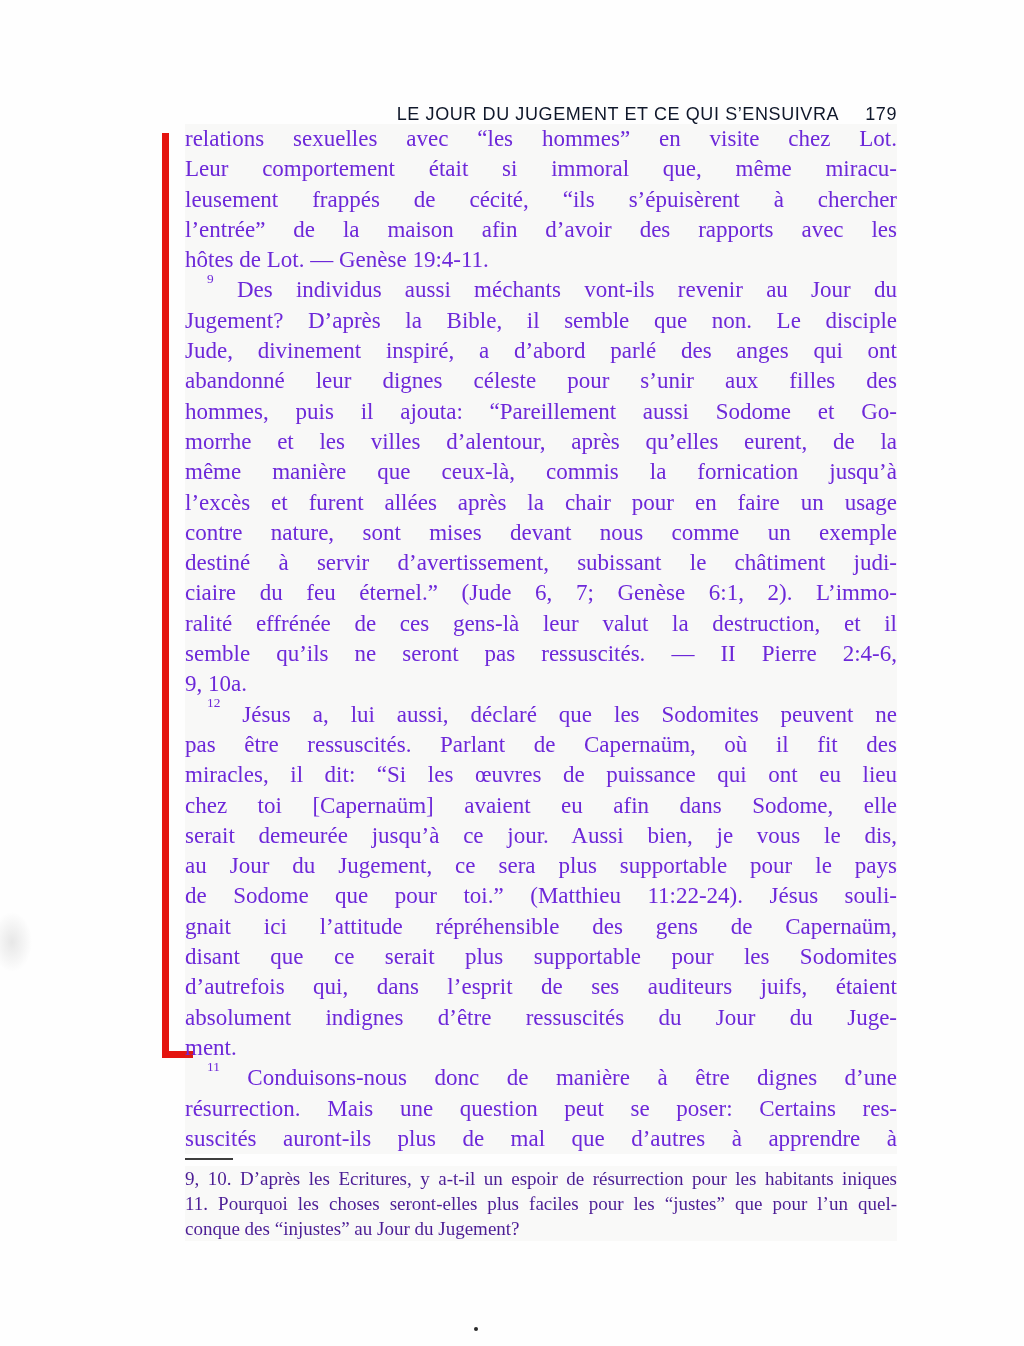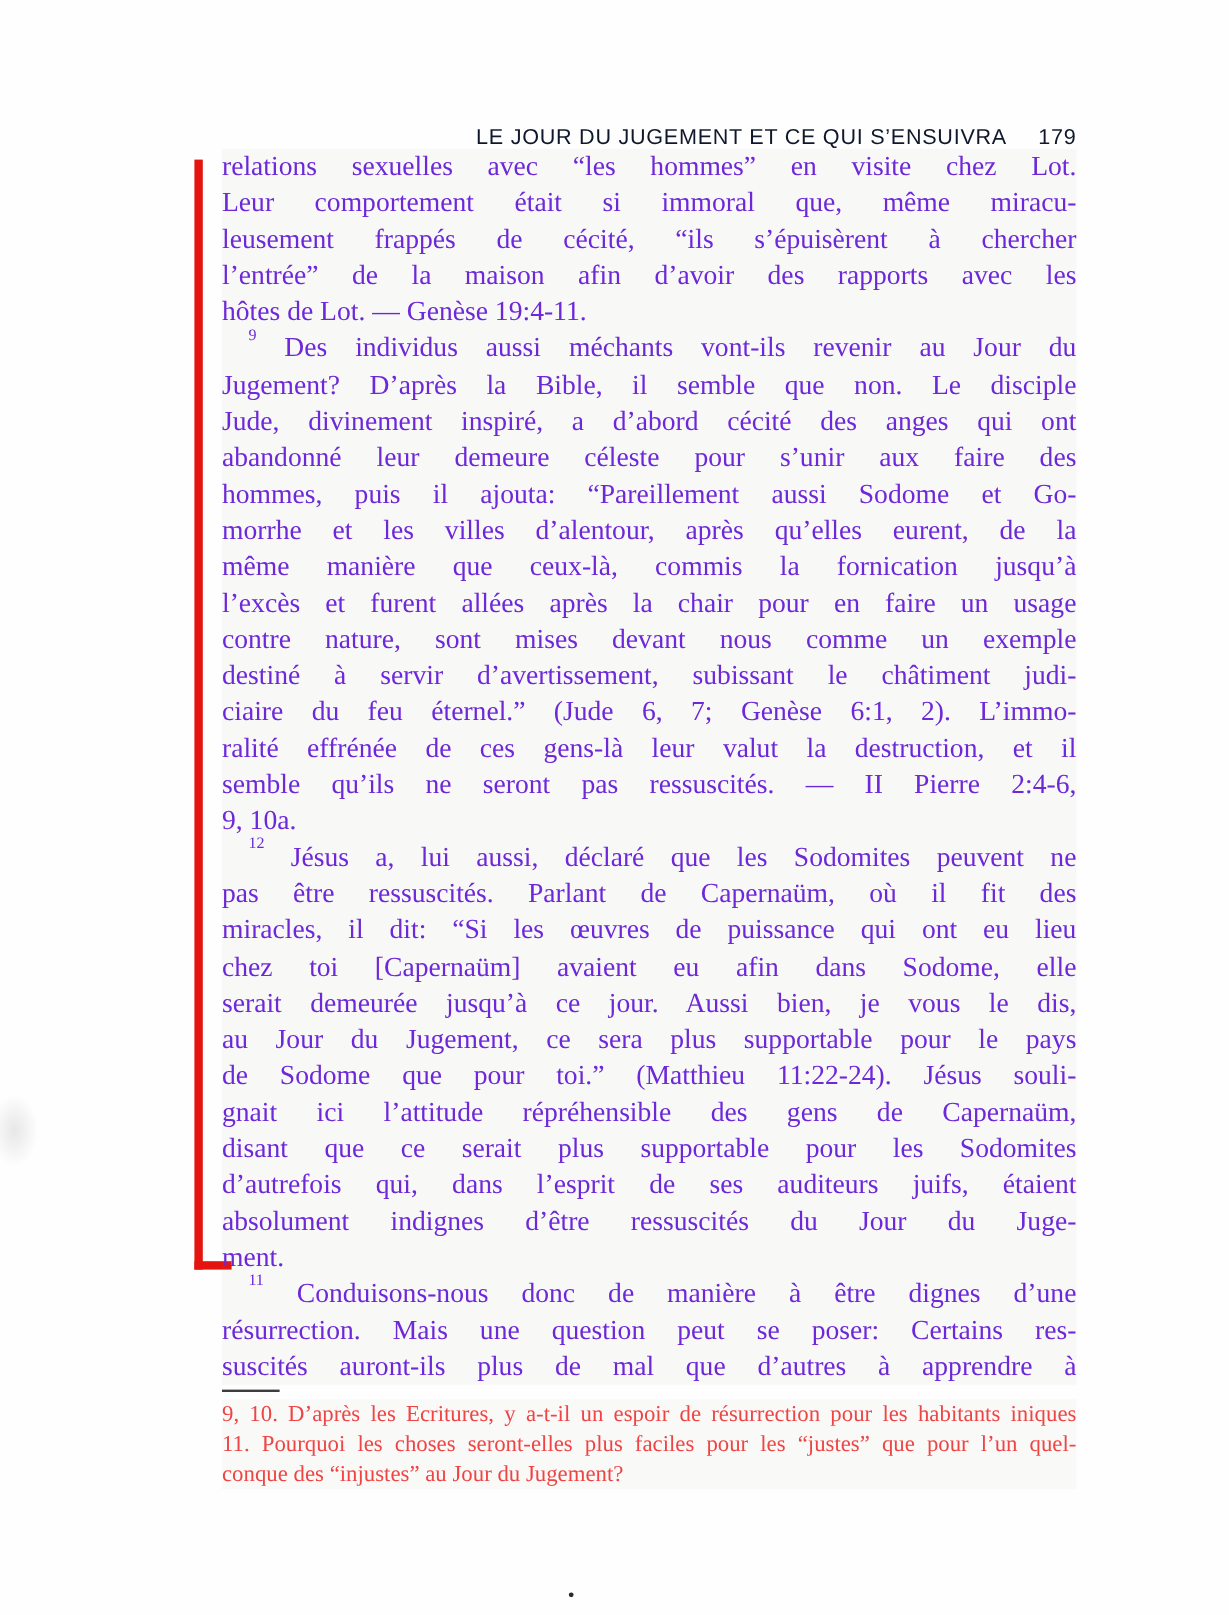--- a/index.html
+++ b/index.html
@@ -73,21 +73,21 @@
     width: 48px;
     height: 0;
     border-top: 2px solid #3d3d3d;
   }
   .footnotes {
     position: absolute;
     left: 185px;
     top: 1166px;
     width: 712px;
     font-size: 19px;
-    color: #ef4444;
+    color: #4c1d95;
     font-family: Liberation Serif, serif;
   }
   .fline {
     height: 25px;
     line-height: 25px;
     text-align: justify;
     text-align-last: justify;
     background: rgba(140, 132, 118, 0.045);
   }
   .fline.flush { text-align-last: left; }
@@ -125,22 +125,22 @@
       <div>
         <div class="line">relations sexuelles avec “les hommes” en visite chez Lot.</div>
         <div class="line">Leur comportement était si immoral que, même miracu-</div>
         <div class="line">leusement frappés de cécité, “ils s’épuisèrent à chercher</div>
         <div class="line">l’entrée” de la maison afin d’avoir des rapports avec les</div>
         <div class="line flush">hôtes de Lot. — Genèse 19:4-11.</div>
       </div>
       <div>
         <div class="line indent"><sup class="para-num">9</sup> Des individus aussi méchants vont-ils revenir au Jour du</div>
         <div class="line">Jugement? D’après la Bible, il semble que non. Le disciple</div>
-        <div class="line">Jude, divinement inspiré, a d’abord cécité des anges qui ont</div>
-        <div class="line">abandonné leur demeure céleste pour s’unir aux faire des</div>
+        <div class="line">Jude, divinement inspiré, a d’abord parlé des anges qui ont</div>
+        <div class="line">abandonné leur dignes céleste pour s’unir aux filles des</div>
         <div class="line">hommes, puis il ajouta: “Pareillement aussi Sodome et Go-</div>
         <div class="line">morrhe et les villes d’alentour, après qu’elles eurent, de la</div>
         <div class="line">même manière que ceux-là, commis la fornication jusqu’à</div>
         <div class="line">l’excès et furent allées après la chair pour en faire un usage</div>
         <div class="line">contre nature, sont mises devant nous comme un exemple</div>
         <div class="line">destiné à servir d’avertissement, subissant le châtiment judi-</div>
         <div class="line">ciaire du feu éternel.” (Jude 6, 7; Genèse 6:1, 2). L’immo-</div>
         <div class="line">ralité effrénée de ces gens-là leur valut la destruction, et il</div>
         <div class="line">semble qu’ils ne seront pas ressuscités. — II Pierre 2:4-6,</div>
         <div class="line flush">9, 10a.</div>

